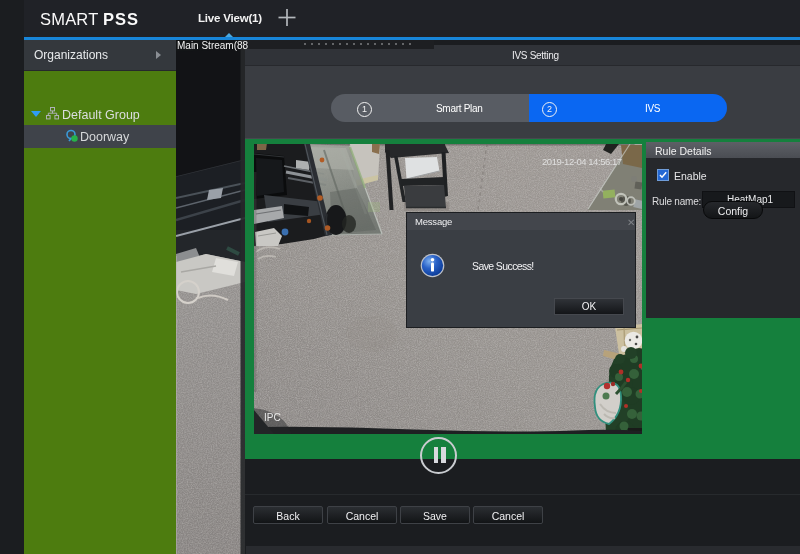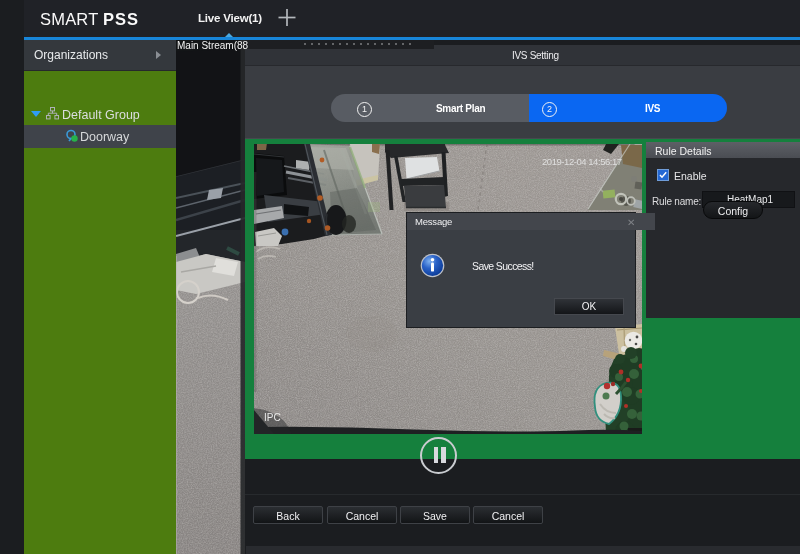--- a/index.html
+++ b/index.html
@@ -34,21 +34,21 @@
   
   #dlg{left:221px;top:45px;width:579px;height:414px;background:#15803d;}
   #dlgtitle{left:0;top:0;width:579px;height:20px;background:#303338;border-bottom:1px solid #27292d;}
   #dlgtitle span{position:absolute;left:267px;top:5px;font-size:10px;letter-spacing:-0.3px;color:#ececee;}
   #dlgx{left:560px;top:3px;font-size:14px;color:#d8d8da;}
   #steparea{left:0;top:21px;width:579px;height:72px;background:#3a3d42;border-bottom:1px solid #46494e;}
   #pill{left:86px;top:49px;width:396px;height:28px;}
   #pill .g{position:absolute;left:0;top:0;width:198px;height:28px;background:#585c63;border-radius:14px 0 0 14px;}
   #pill .b{position:absolute;left:198px;top:0;width:198px;height:28px;background:#0a67f2;border-radius:0 14px 14px 0;}
   .stepnum{position:absolute;top:7.5px;width:13px;height:13px;border-radius:50%;border:1px solid #f2f2f2;color:#f2f2f2;font-size:9px;text-align:center;line-height:13px;}
-  #pill .t{position:absolute;top:8.5px;font-size:10px;color:#fff;letter-spacing:-0.3px;font-weight:bold;}
+  #pill .t{position:absolute;top:8.5px;font-size:10px;color:#fff;letter-spacing:-0.3px;}
   #preview{left:8.5px;top:99px;width:388px;height:290px;overflow:hidden;}
   
   #rdhead{left:401px;top:97px;width:156px;height:16px;background:linear-gradient(#5d6066,#4a4d53);}
   #rdbody{left:401px;top:113px;width:156px;height:160px;background:#26282c;}
   #rdhead span{position:absolute;left:9px;top:2.5px;font-size:10.5px;color:#f2f2f2;}
   #chk{left:412px;top:123.5px;width:10px;height:10px;background:#2468d4;border:1px solid #6f9cd8;}
   #chk svg{position:absolute;left:0;top:0;}
   #enlbl{left:429px;top:124.5px;font-size:10.5px;color:#e6e6e8;}
   #rnlbl{left:407px;top:151px;font-size:10px;letter-spacing:-0.2px;color:#dcdcde;}
   #rninput{left:457px;top:146px;width:91px;height:15px;background:#17191c;border:1px solid #101114;}
@@ -63,21 +63,21 @@
   
   #pause{left:175px;top:392px;width:33px;height:33px;border:2px solid #c9ccd0;border-radius:50%;}
   #pause .bar{position:absolute;top:8px;width:4.5px;height:16px;background:#d8dade;}
   
   #btnline{left:0;top:449px;width:579px;height:1px;background:#272a2d;}
   .btn{position:absolute;top:461px;width:70px;height:18px;background:linear-gradient(#2b2e32,#121416);border:1px solid #3e4146;border-radius:2px;box-sizing:border-box;}
   .btn span{position:absolute;left:0;top:3px;width:68px;text-align:center;font-size:10.5px;color:#f0f0f2;}
   #bstrip{left:222px;top:546px;width:578px;height:8px;background:#292b2f;}
   
   #msg{left:382px;top:212px;width:230px;height:116px;background:#3a3e44;border:1px solid #1c1e21;box-sizing:border-box;z-index:5;}
-  #msgtitle{left:0;top:0;width:248px;height:17px;background:#43464c;}
+  #msgtitle{left:0;top:0;width:228px;height:17px;background:#43464c;}
   #msgtitle span{position:absolute;left:8px;top:3px;font-size:9.5px;letter-spacing:-0.2px;color:#f0f0f2;}
   #msgx{left:220px;top:3.5px;font-size:10px;color:#7e8186;}
   #msgtext{left:65px;top:46.5px;font-size:10.5px;letter-spacing:-0.6px;color:#f4f4f6;}
   #okbtn{left:147px;top:85px;width:70px;height:17px;background:linear-gradient(#303338,#131518);border:1px solid #45484e;box-sizing:border-box;}
   #okbtn span{position:absolute;left:0;top:2px;width:68px;text-align:center;font-size:10px;color:#f2f2f4;}
 </style>
 </head>
 <body>
 <div id="stage">
   <div class="abs" id="topbar"></div>

